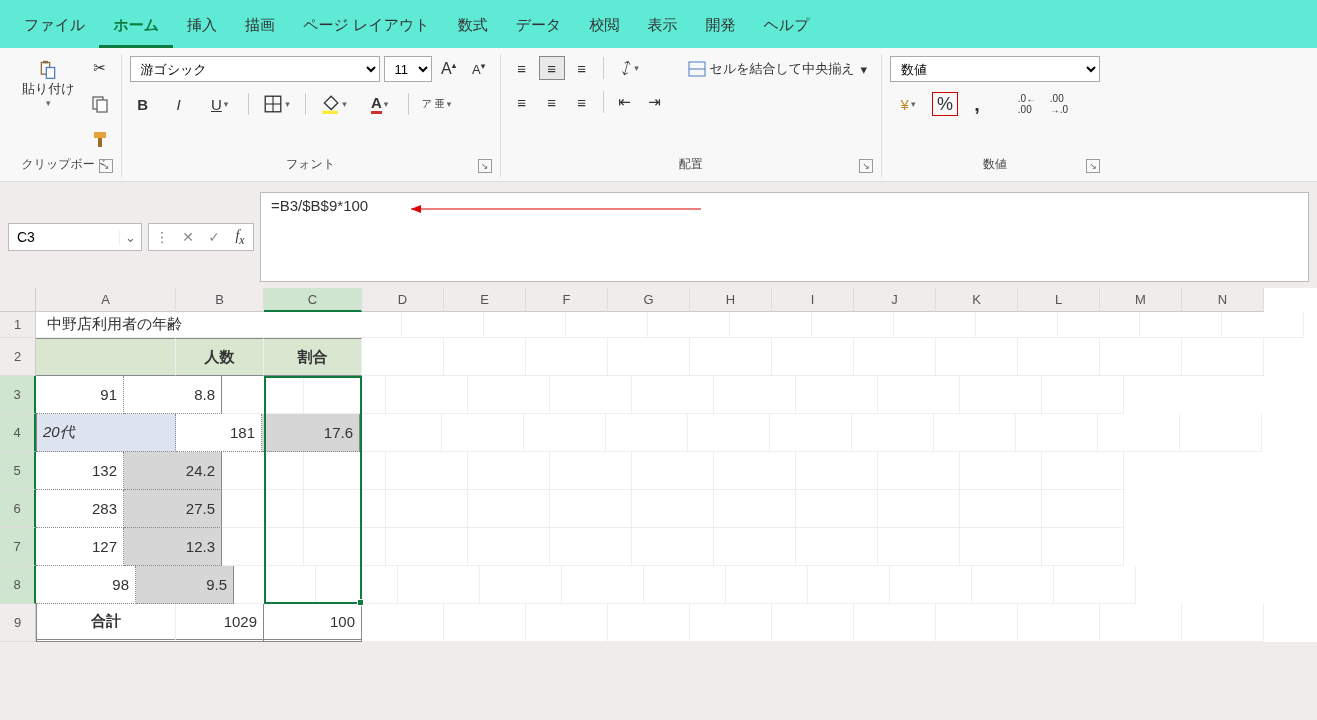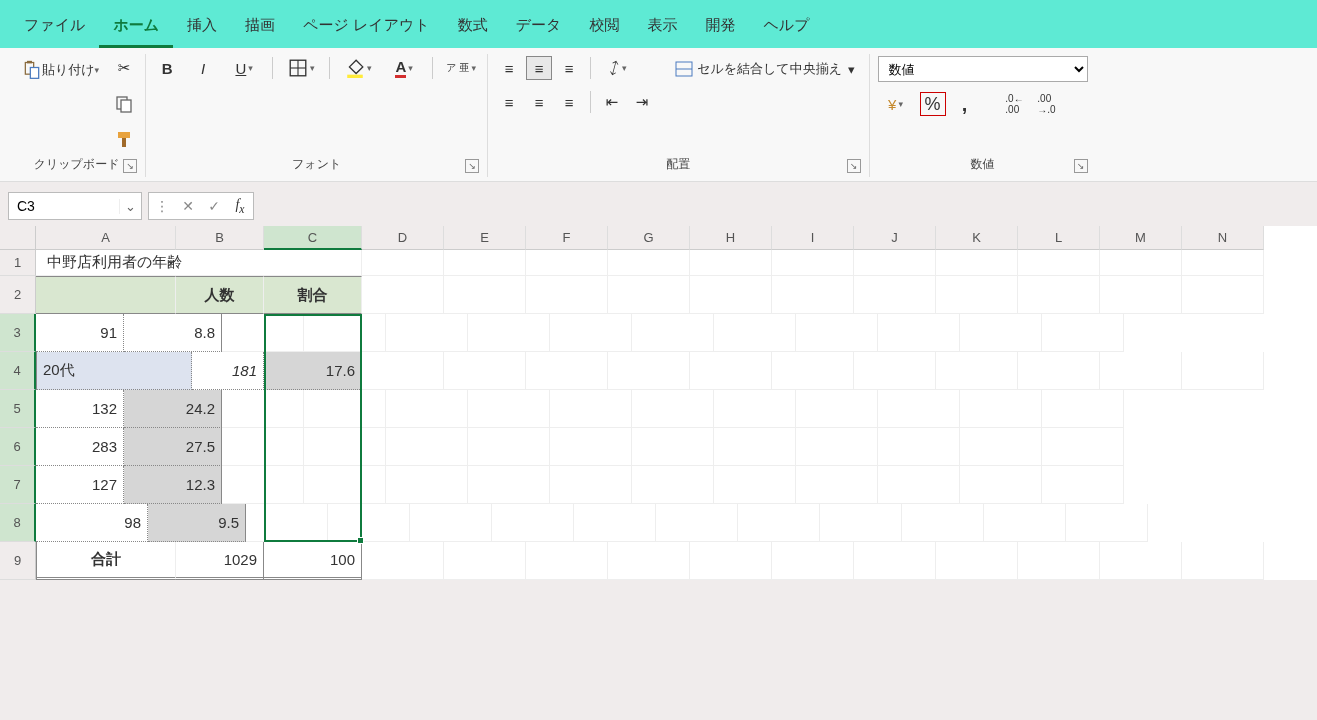--- a/index.html
+++ b/index.html
@@ -6,21 +6,21 @@
 body { font-family: "Yu Gothic", "Meiryo", sans-serif; font-size: 13px; background: #f0ecec; color: #333; width: 1317px; }
 .menubar { display: flex; gap: 0; padding: 8px 10px 0; background: #5eead4; }
 .menubar .tab { padding: 8px 14px 10px; cursor: pointer; font-size: 15px; }
 .menubar .tab.active { border-bottom: 3px solid #0f7b3e; color: #0f7b3e; font-weight: 600; }
 .ribbon { display: flex; background: #f8f8f8; border-bottom: 1px solid #ddd; padding: 6px 8px 4px; align-items: stretch; }
 .group { display: flex; flex-direction: column; justify-content: space-between; border-right: 1px solid #ddd; padding: 2px 8px 2px; position: relative; }
 .group:last-child { border-right: none; }
 .group-body { display: flex; align-items: flex-start; gap: 6px; flex: 1; }
 .group-label { text-align: center; font-size: 12px; color: #444; padding: 4px 0 2px; position: relative; }
 .group-label .launcher { position: absolute; right: 0; bottom: 2px; width: 14px; height: 14px; border: 1px solid #999; font-size: 9px; line-height: 12px; text-align: center; color: #666; }
-.big-btn { display: flex; flex-direction: row; align-items: center; padding: 4px 6px; cursor: pointer; }
+.big-btn { display: flex; flex-direction: column; align-items: center; padding: 4px 6px; cursor: pointer; }
 .big-btn .caret { font-size: 9px; color: #666; }
 .icon-row { display: flex; align-items: center; gap: 4px; }
 .icon-col { display: flex; flex-direction: column; gap: 6px; }
 .icon-col.sp { gap: 12px; }
 .sm-btn { width: 26px; height: 24px; display: flex; align-items: center; justify-content: center; cursor: pointer; font-size: 15px; }
 .sm-btn.combo { width: 36px; }
 .sm-btn .caret { font-size: 9px; margin-left: 2px; color: #666; }
 .select-lg { height: 26px; border: 1px solid #aaa; background: #fff; font-size: 13px; padding: 2px 6px; }
 .select-lg.font { width: 250px; }
 .select-lg.size { width: 48px; }
@@ -104,20 +104,30 @@
               <rect x="8" y="8" width="4" height="9" fill="#a06a2a"></rect>
             </svg>
           </div>
       </div>
     </div>
     <div class="group-label"><span>クリップボード</span><span class="launcher">↘</span></div>
   </div>
 
   <div class="group">
     <div class="group-body" style="flex-direction:column;gap:10px">
+      <div class="icon-row">
+        <select class="select-lg font"><option>游ゴシック</option></select>
+        <select class="select-lg size"><option>11</option></select>
+        <div class="sm-btn">
+            <span style="font-size:16px">A<sup style="font-size:9px">▴</sup></span>
+          </div>
+        <div class="sm-btn">
+            <span style="font-size:13px">A<sup style="font-size:9px">▾</sup></span>
+          </div>
+      </div>
       <div class="icon-row" style="gap:10px">
         <div class="sm-btn">
             <b>B</b>
           </div>
         <div class="sm-btn">
             <i>I</i>
           </div>
         <div class="sm-btn combo">
             <u>U</u>
             <span class="caret">▾</span>
@@ -236,20 +246,29 @@
 <div class="formula-bar">
   <div class="namebox">
     <input value="C3" style="">
     <span class="dd">⌄</span>
   </div>
   <div class="fb-btns">
     <span>⋮</span>
     <span>✕</span>
     <span>✓</span>
     <span class="fx">f<sub>x</sub></span>
+  </div>
+  <div class="formula-input">
+    <span>=B3/$B$9*100</span>
+    <div class="arrow-annot">
+      <svg width="300" height="16">
+          <line x1="0" y1="8" x2="290" y2="8" stroke="#d00" stroke-width="1.2"></line>
+          <polygon points="0,8 10,4 10,12" fill="#d00"></polygon>
+        </svg>
+    </div>
   </div>
 </div>
 
 <div class="sheet-area">
   <div class="col-headers-wrap">
     <div class="corner"></div>
     <div class="col-headers" id="colheaders">
         <div class="col-h" style="width: 140px;">A</div>
         <div class="col-h" style="width: 88px;">B</div>
         <div class="col-h sel" style="width: 98px;">C</div>
@@ -262,21 +281,21 @@
         <div class="col-h" style="width: 82px;">J</div>
         <div class="col-h" style="width: 82px;">K</div>
         <div class="col-h" style="width: 82px;">L</div>
         <div class="col-h" style="width: 82px;">M</div>
         <div class="col-h" style="width: 82px;">N</div>
       </div>
   </div>
   <div id="gridrows" style="position:relative">
       <div class="row r1">
         <div class="row-h" style="height: 26px;">1</div>
-        <div class="cell " style="width: 326px; border-bottom: 1px solid rgb(238, 238, 238); padding-left: 11px;">中野店利用者の年齢</div>
+        <div class="cell " style="width: 366px; border-bottom: 1px solid rgb(238, 238, 238); padding-left: 11px;">中野店利用者の年齢</div>
         <div class="cell " style="width: 82px;"></div>
         <div class="cell " style="width: 82px;"></div>
         <div class="cell " style="width: 82px;"></div>
         <div class="cell " style="width: 82px;"></div>
         <div class="cell " style="width: 82px;"></div>
         <div class="cell " style="width: 82px;"></div>
         <div class="cell " style="width: 82px;"></div>
         <div class="cell " style="width: 82px;"></div>
         <div class="cell " style="width: 82px;"></div>
         <div class="cell " style="width: 82px;"></div>
@@ -310,22 +329,22 @@
         <div class="cell " style="width: 82px;"></div>
         <div class="cell " style="width: 82px;"></div>
         <div class="cell " style="width: 82px;"></div>
         <div class="cell " style="width: 82px;"></div>
         <div class="cell " style="width: 82px;"></div>
         <div class="cell " style="width: 82px;"></div>
         <div class="cell " style="width: 82px;"></div>
       </div>
       <div class="row">
         <div class="row-h sel" style="height: 38px;">4</div>
-        <div class="cell cat" style="width: 156px;">20代</div>
-        <div class="cell num" style="width: 72px; font-style: italic;">181</div>
+        <div class="cell cat" style="width: 140px; font-style: italic;">20代</div>
+        <div class="cell num" style="width: 86px;">181</div>
         <div class="cell num sel" style="width: 98px; border-right: 1px solid rgb(136, 136, 136);">17.6</div>
         <div class="cell " style="width: 82px;"></div>
         <div class="cell " style="width: 82px;"></div>
         <div class="cell " style="width: 82px;"></div>
         <div class="cell " style="width: 82px;"></div>
         <div class="cell " style="width: 82px;"></div>
         <div class="cell " style="width: 82px;"></div>
         <div class="cell " style="width: 82px;"></div>
         <div class="cell " style="width: 82px;"></div>
         <div class="cell " style="width: 82px;"></div>
@@ -375,21 +394,21 @@
         <div class="cell " style="width: 82px;"></div>
         <div class="cell " style="width: 82px;"></div>
         <div class="cell " style="width: 82px;"></div>
         <div class="cell " style="width: 82px;"></div>
         <div class="cell " style="width: 82px;"></div>
         <div class="cell " style="width: 82px;"></div>
         <div class="cell " style="width: 82px;"></div>
       </div>
       <div class="row">
         <div class="row-h sel" style="height: 38px;">8</div>
-        <div class="cell num" style="width: 112px;">98</div>
+        <div class="cell num" style="width: 100px;">98</div>
         <div class="cell num sel" style="width: 98px; border-right: 1px solid rgb(136, 136, 136);">9.5</div>
         <div class="cell " style="width: 82px;"></div>
         <div class="cell " style="width: 82px;"></div>
         <div class="cell " style="width: 82px;"></div>
         <div class="cell " style="width: 82px;"></div>
         <div class="cell " style="width: 82px;"></div>
         <div class="cell " style="width: 82px;"></div>
         <div class="cell " style="width: 82px;"></div>
         <div class="cell " style="width: 82px;"></div>
         <div class="cell " style="width: 82px;"></div>

